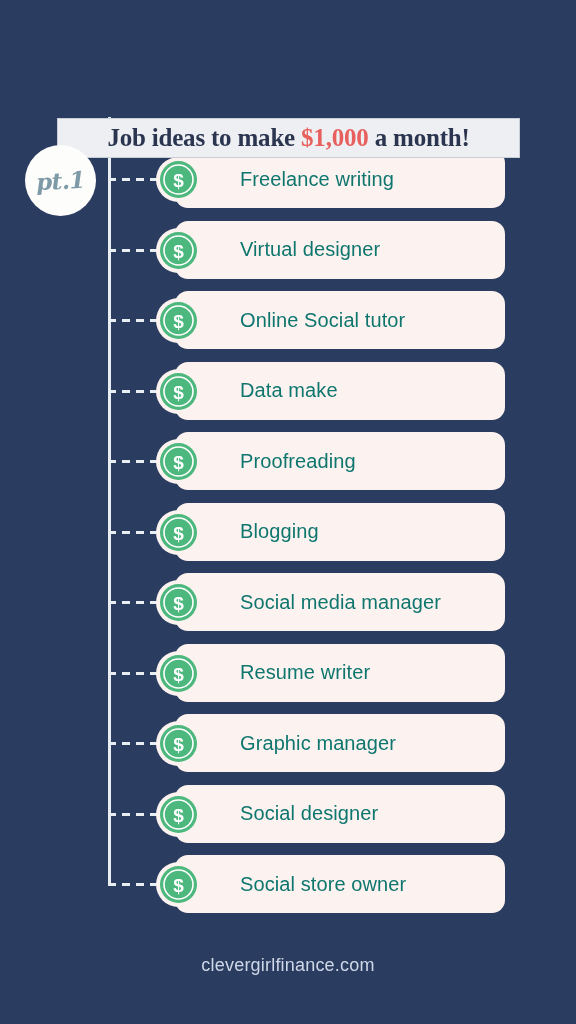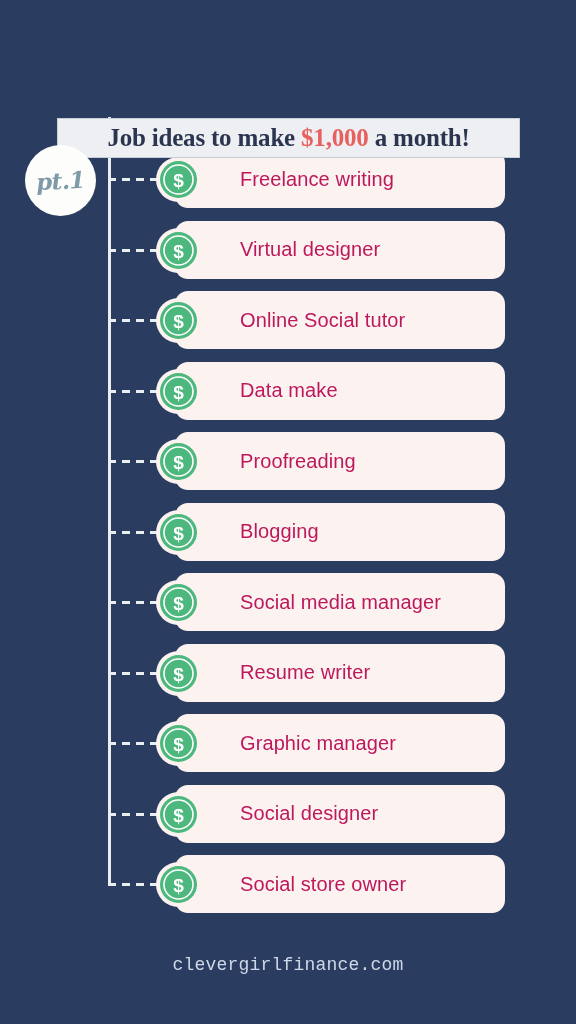--- a/index.html
+++ b/index.html
@@ -116,21 +116,21 @@
     height: 58px;
     background: #fcf3f0;
     border-radius: 13px;
     display: flex;
     align-items: center;
     z-index: 4;
   }
   .item-label {
     margin-left: 65px;
     font-size: 20px;
-    color: #be185d;
+    color: #0f766e;
     font-family: "Liberation Sans", sans-serif;
     white-space: nowrap;
     letter-spacing: 0.1px;
   }
   .coin-icon {
     position: absolute;
     left: 0px;
     top: 11px;
     width: 37px;
     height: 37px;
@@ -149,21 +149,21 @@
     position: absolute;
     left: 0;
     top: 955px;
     width: 576px;
     text-align: center;
     z-index: 6;
   }
   .footer-text {
     font-size: 18px;
     color: #cfd8e6;
-    font-family: Liberation Mono, monospace;
+    font-family: Liberation Sans, sans-serif;
     letter-spacing: 0.2px;
   }
 </style>
 </head>
 <body>
 
 <div id="page">
 
   <div class="title-bar">
     <span class="title-text"><span>Job ideas to make </span><span class="title-amount">$1,000</span><span> a month!</span></span>

